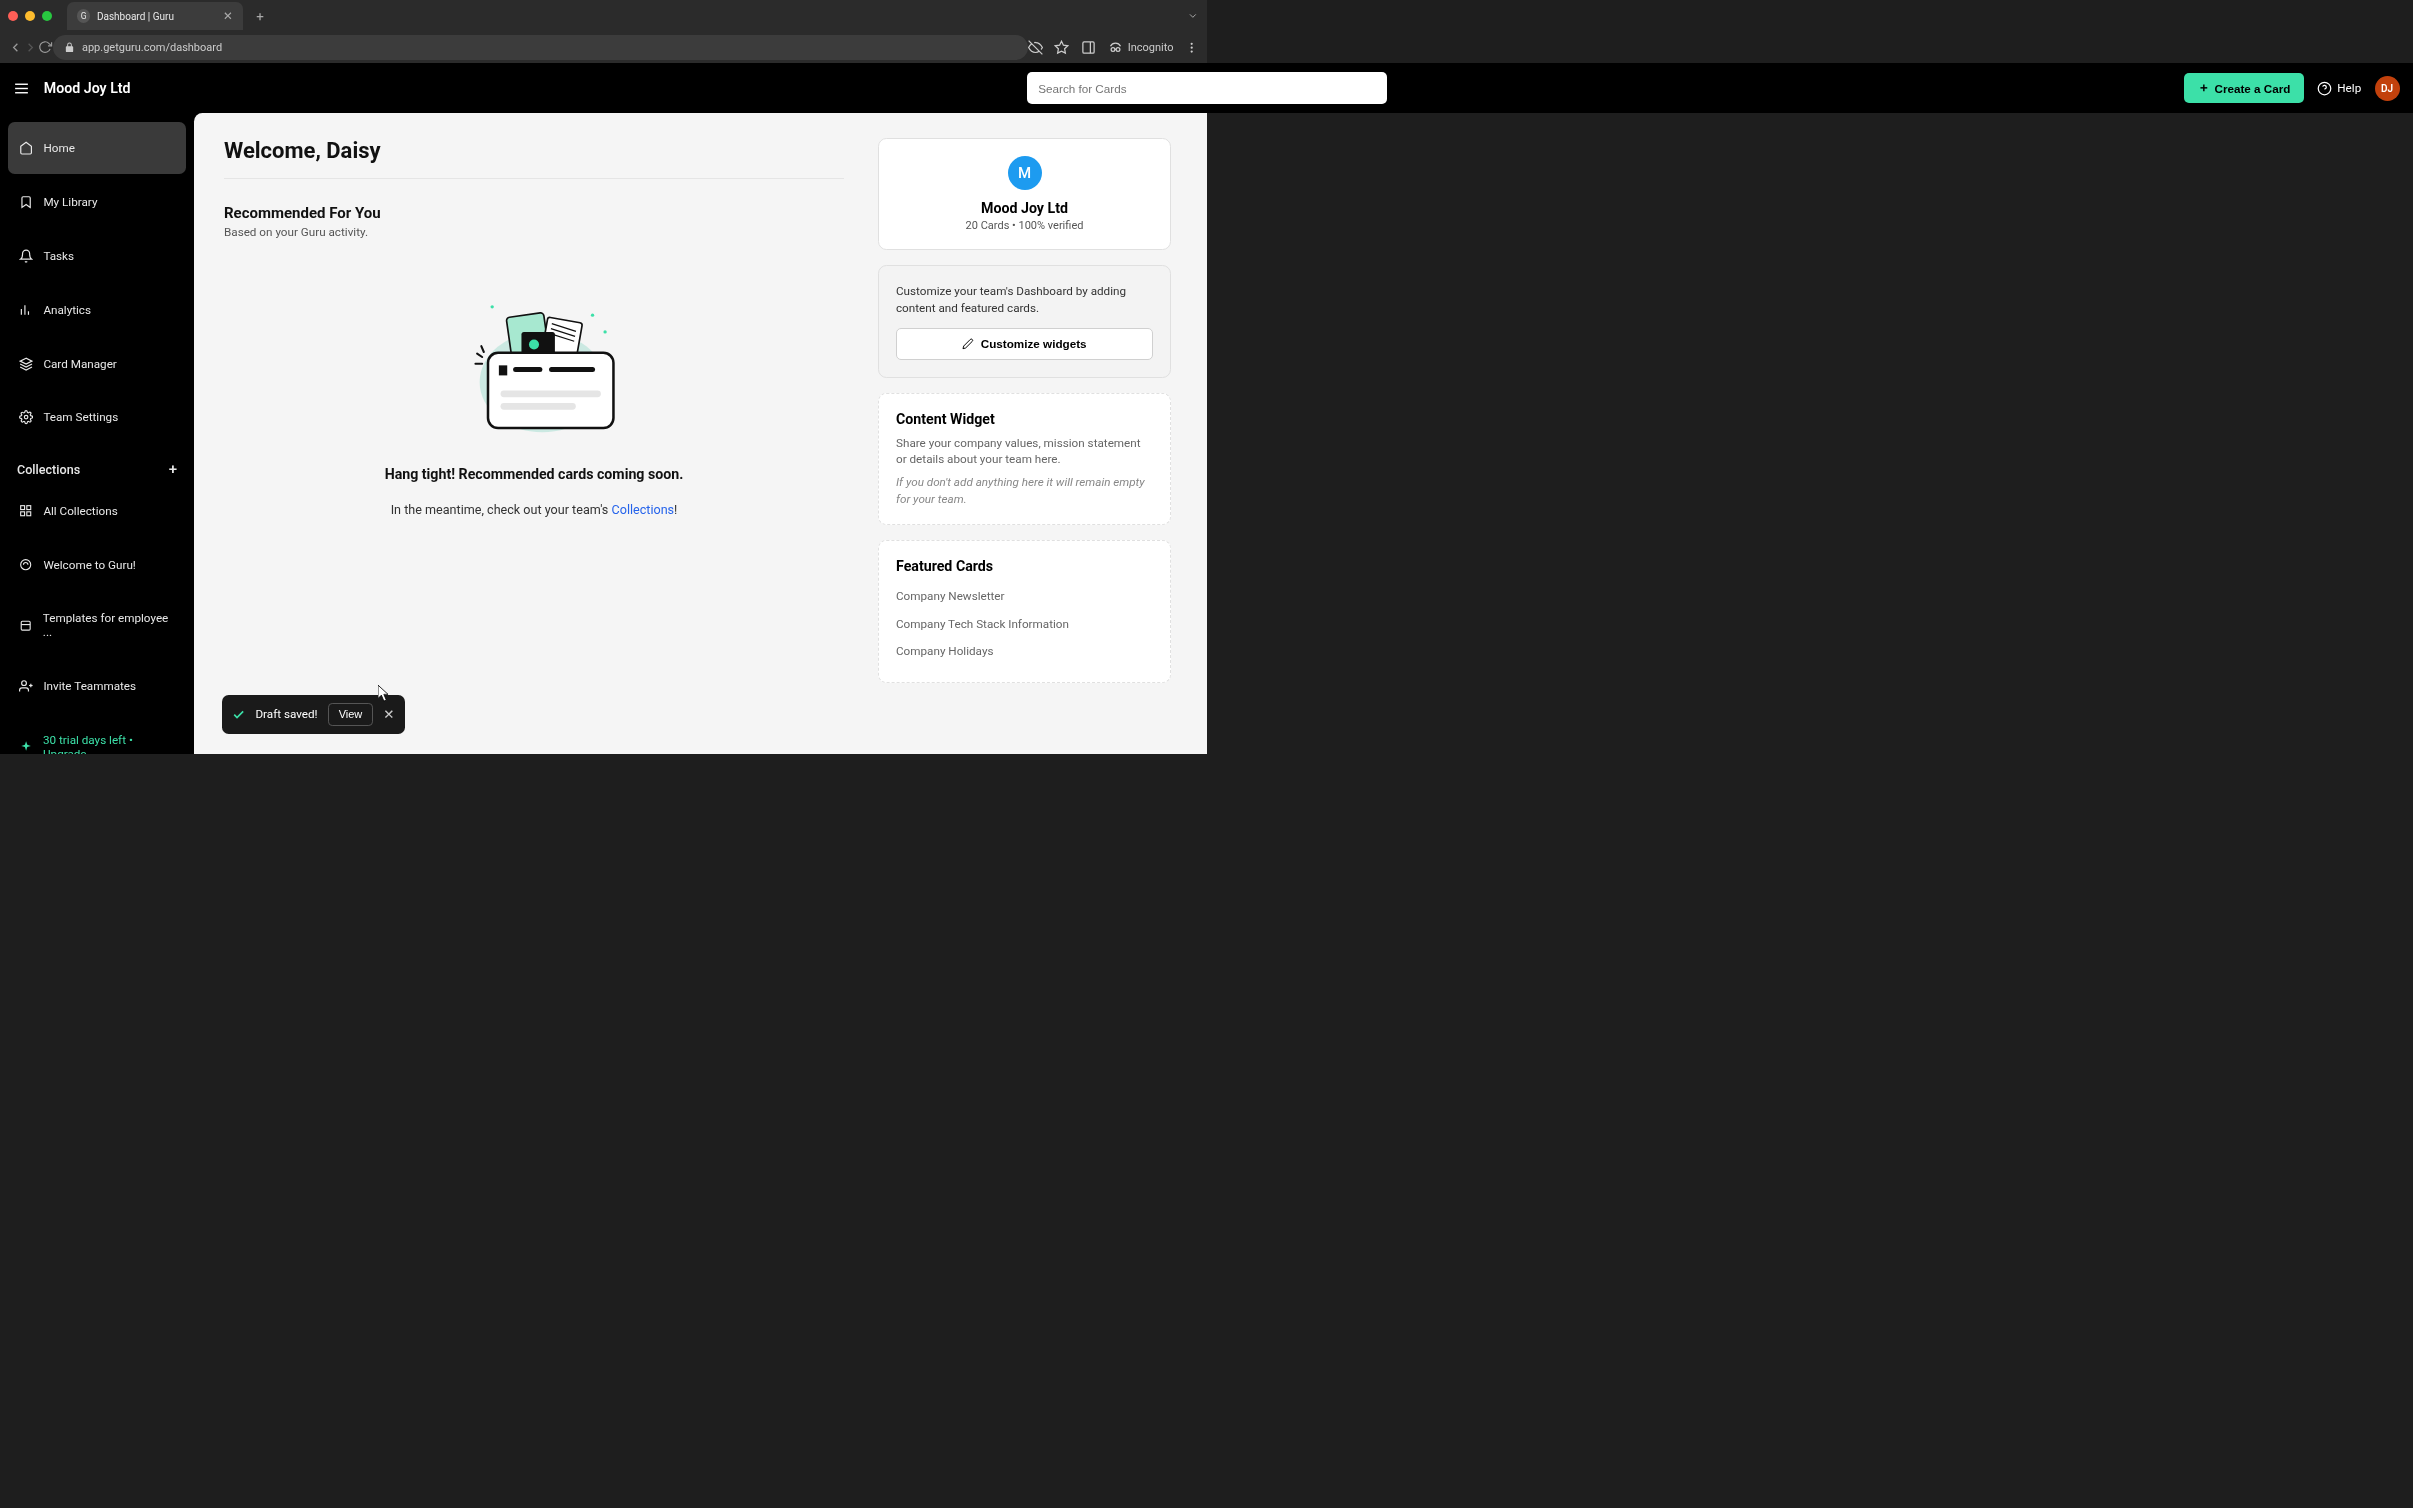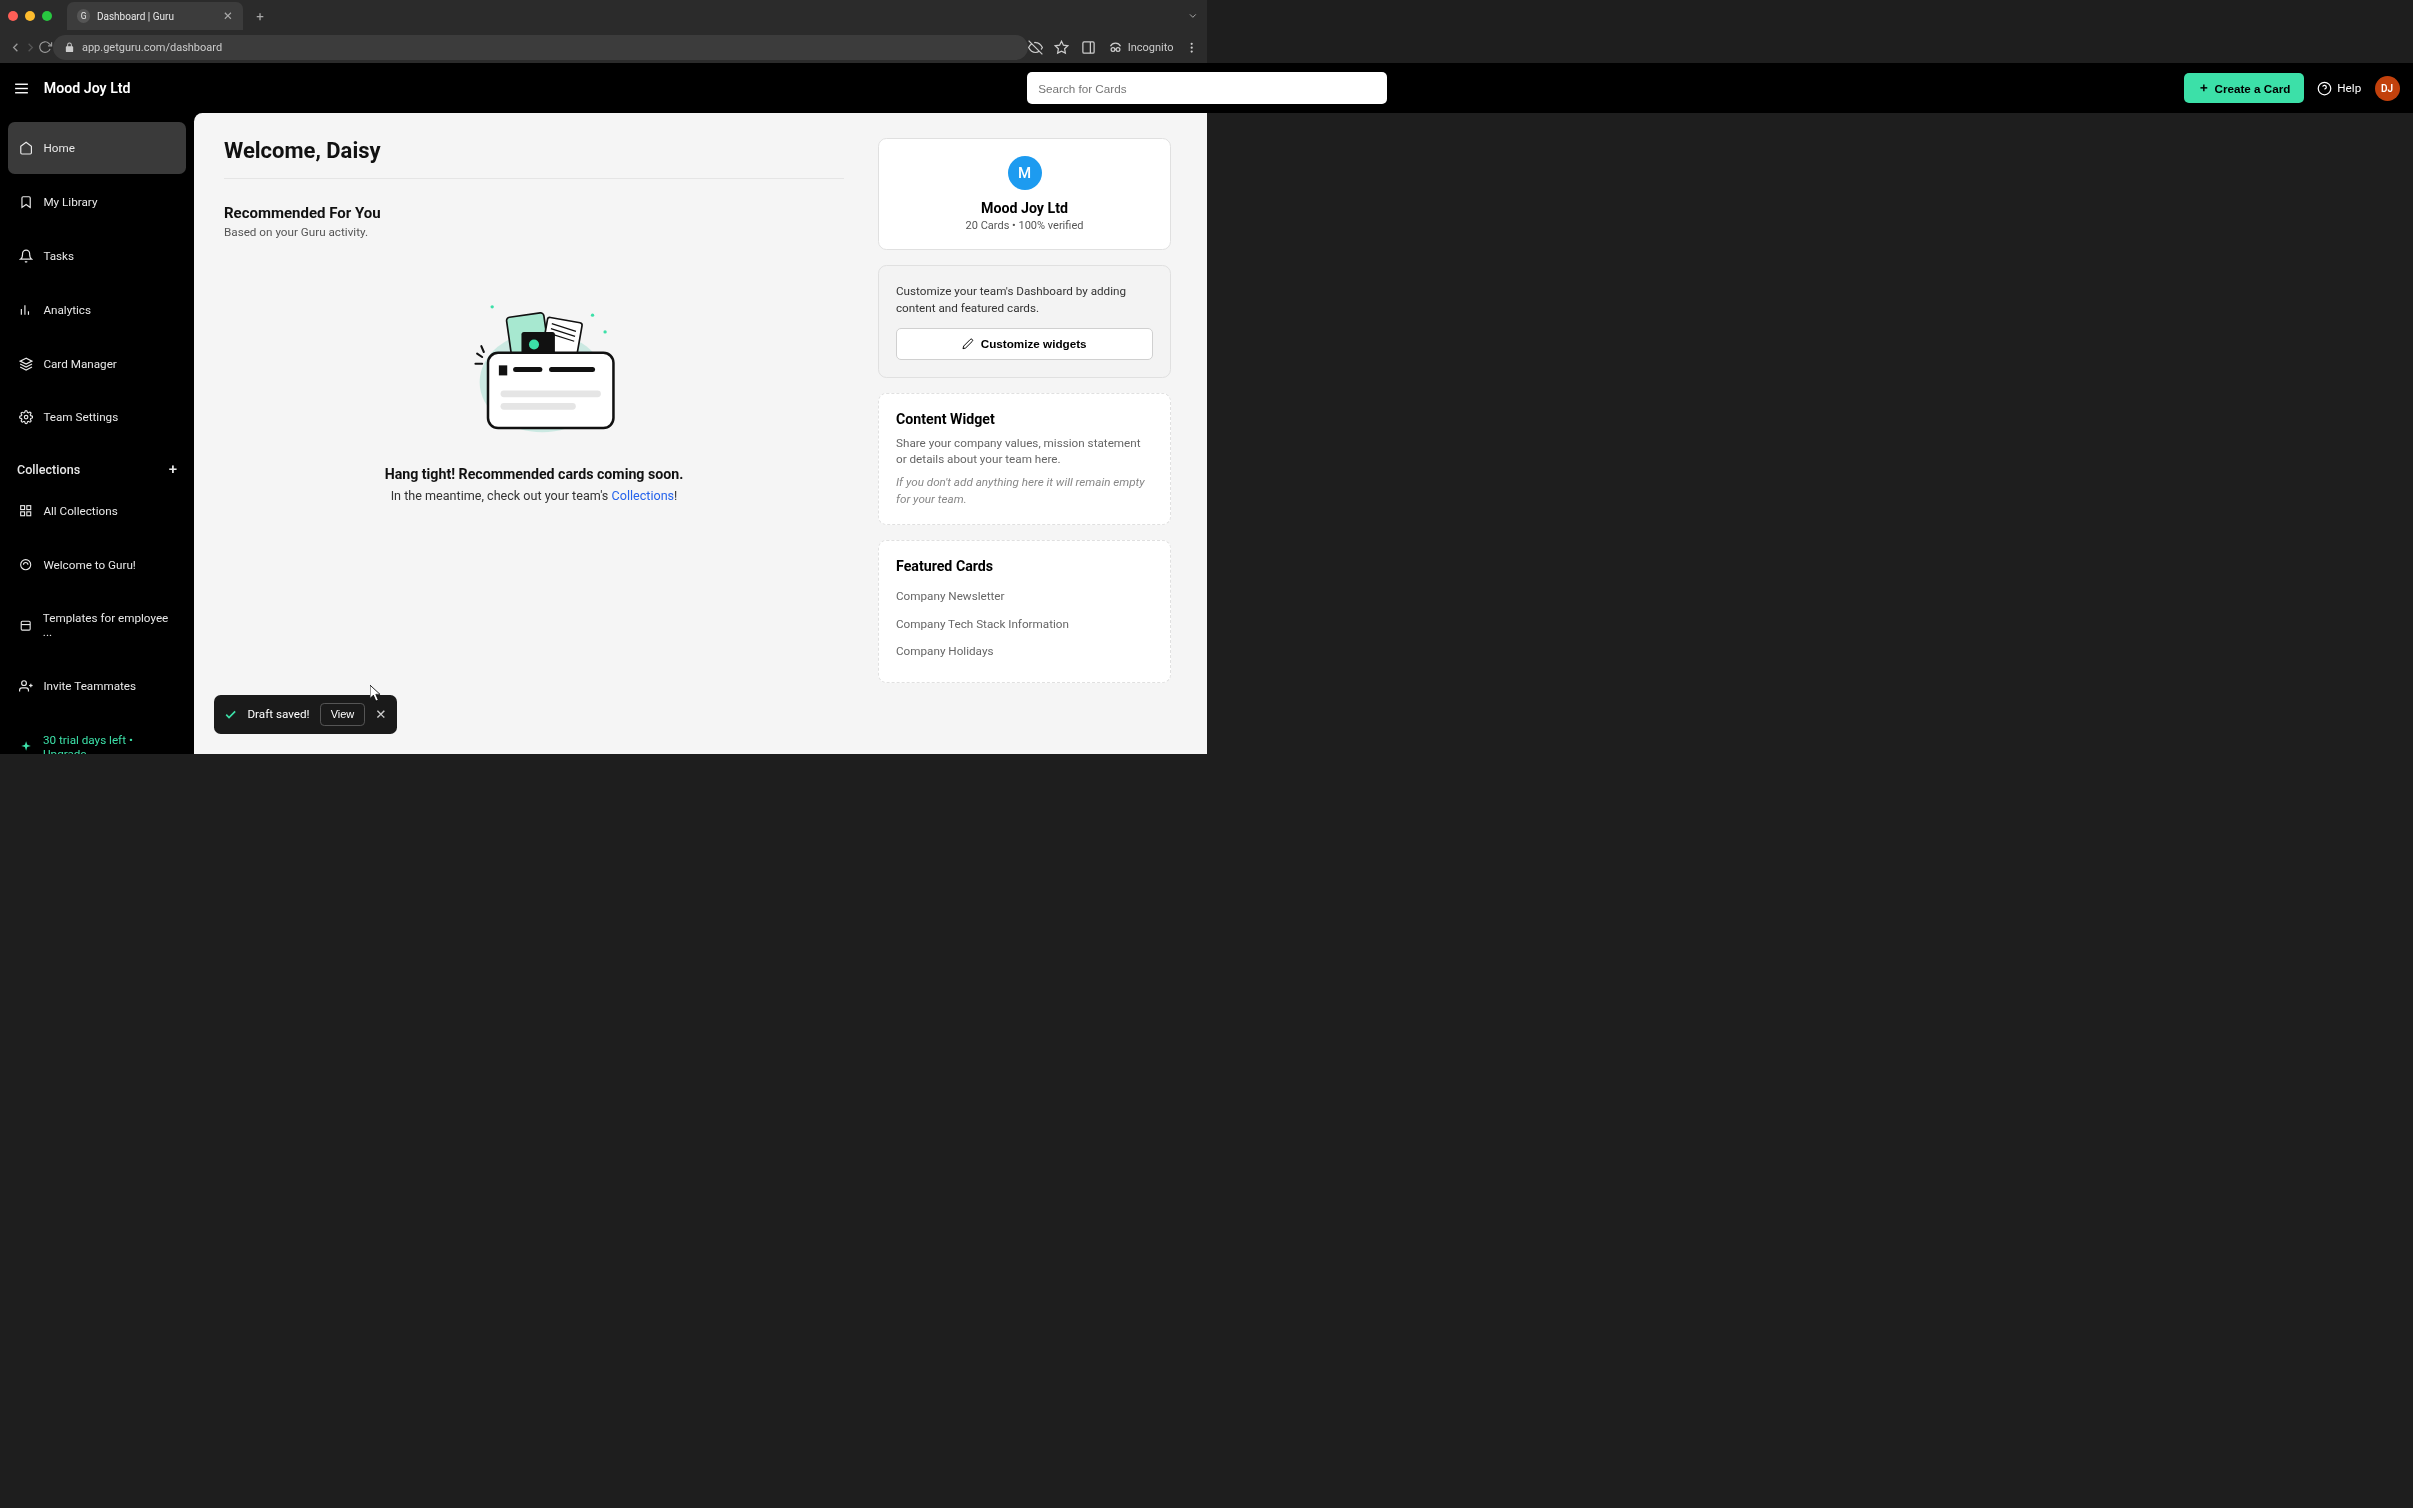--- a/index.html
+++ b/index.html
@@ -49,42 +49,42 @@
 .trial-text { color: #3ce0a8; }
 
 .main { flex: 1; background: #f5f5f5; margin-top: 50px; border-radius: 8.4px 0 0 0; overflow: auto; padding: 25px 30px; display: flex; gap: 34px; position: relative; }
 .content { flex: 1; max-width: 620px; }
 .welcome-title { font-size: 22px; font-weight: 700; color: #111; margin-bottom: 15px; }
 .divider { border: none; border-top: 0.8px solid #e5e5e5; margin-bottom: 25px; }
 .rec-title { font-size: 15px; font-weight: 700; color: #111; margin-bottom: 3.4px; }
 .rec-sub { font-size: 11.7px; color: #555; }
 .empty-state { text-align: center; padding: 34px 50px; }
 .empty-illustration { margin: 0 auto 25px; width: 184px; height: 168px; position: relative; }
-.empty-title { font-size: 14.2px; font-weight: 700; color: #111; margin-bottom: 6px; }
+.empty-title { font-size: 14.2px; font-weight: 700; color: #111; margin-bottom: 20px; }
 .empty-desc { font-size: 12.6px; color: #333; line-height: 1.5; margin-bottom: 20px; }
 .empty-cta { font-size: 12.6px; color: #333; }
 .empty-cta a { color: #2563eb; text-decoration: none; }
 
 .right-rail { width: 293px; display: flex; flex-direction: column; gap: 15px; }
 .widget { border: 0.8px solid #e0e0e0; border-radius: 8.4px; padding: 17px; background: #fff; }
 .widget.gray { background: #f3f3f3; }
 .widget.dashed { border-style: dashed; background: #fff; }
 .org-widget { text-align: center; }
 .org-avatar { width: 34px; height: 34px; border-radius: 50%; background: #1d9bf0; color: #fff; display: inline-flex; align-items: center; justify-content: center; font-size: 15px; font-weight: 500; margin-bottom: 10px; }
 .org-name { font-size: 14.2px; font-weight: 700; margin-bottom: 3.4px; }
 .org-stats { font-size: 11px; color: #555; }
 .customize-text { font-size: 11.7px; color: #333; margin-bottom: 11.7px; line-height: 1.4; }
 .customize-btn { width: 100%; background: #fff; border: 0.8px solid #d0d0d0; border-radius: 5px; padding: 8.4px; font-size: 11.7px; font-weight: 600; display: flex; align-items: center; justify-content: center; gap: 6.7px; cursor: pointer; }
 .widget-title { font-size: 14.2px; font-weight: 700; margin-bottom: 8.4px; }
 .widget-desc { font-size: 11.7px; color: #666; line-height: 1.4; margin-bottom: 6.7px; }
 .widget-hint { font-size: 11.7px; color: #888; font-style: italic; line-height: 1.4; }
 .featured-list { list-style: none; }
 .featured-list li { font-size: 11.7px; color: #666; padding: 6.7px 0; }
 
-.toast { position: absolute; bottom: 20px; left: 20px; background: #1a1a1a; color: #fff; border-radius: 6.7px; padding: 8.4px 10px; display: flex; align-items: center; gap: 10px; font-size: 11.7px; }
+.toast { position: absolute; bottom: 20px; left: 28px; background: #1a1a1a; color: #fff; border-radius: 6.7px; padding: 8.4px 10px; display: flex; align-items: center; gap: 10px; font-size: 11.7px; }
 .toast-check { color: #3ce0a8; }
 .toast-view { border: 0.8px solid #555; background: transparent; color: #fff; border-radius: 4.2px; padding: 4.2px 10px; font-size: 11px; cursor: pointer; }
 .toast-close { color: #ccc; cursor: pointer; font-size: 13.4px; }
 
 .cursor { position: absolute; bottom: 32px; left: 156px; pointer-events: none; z-index: 100; }
 
 svg { display: block; }
 </style>
 </head>
 <body>

